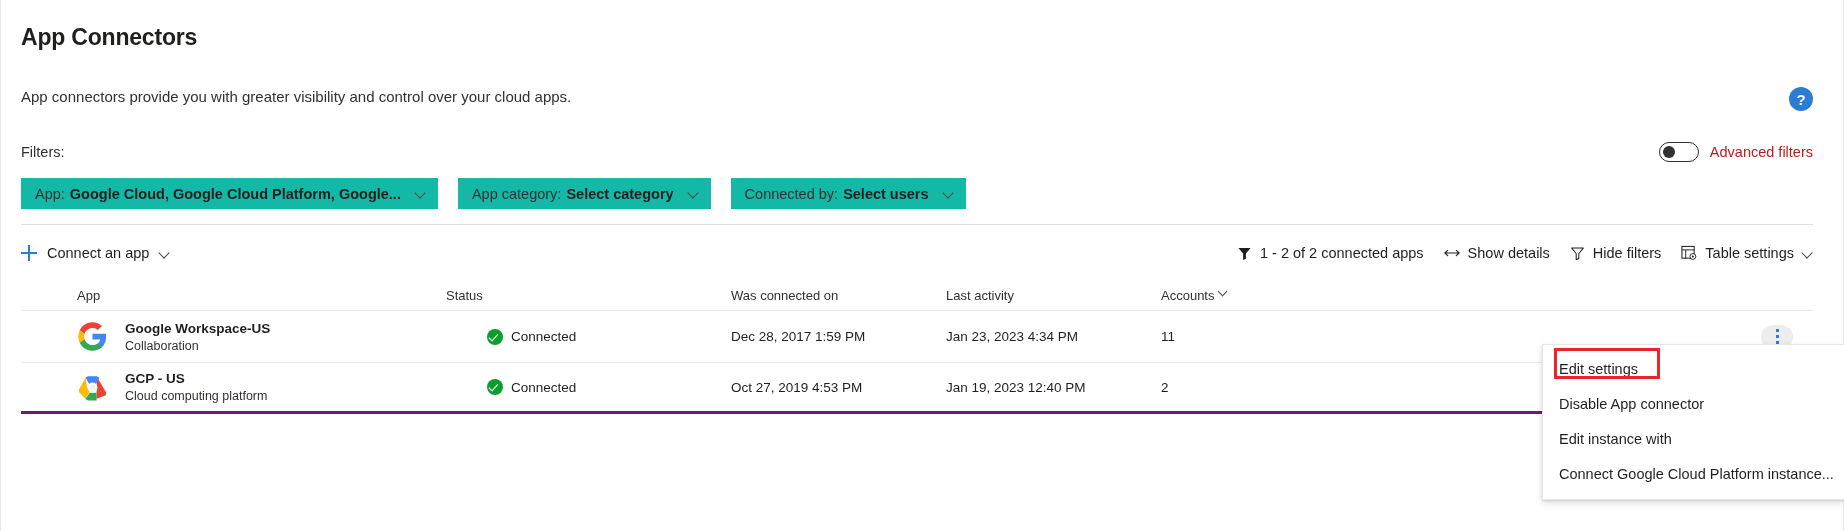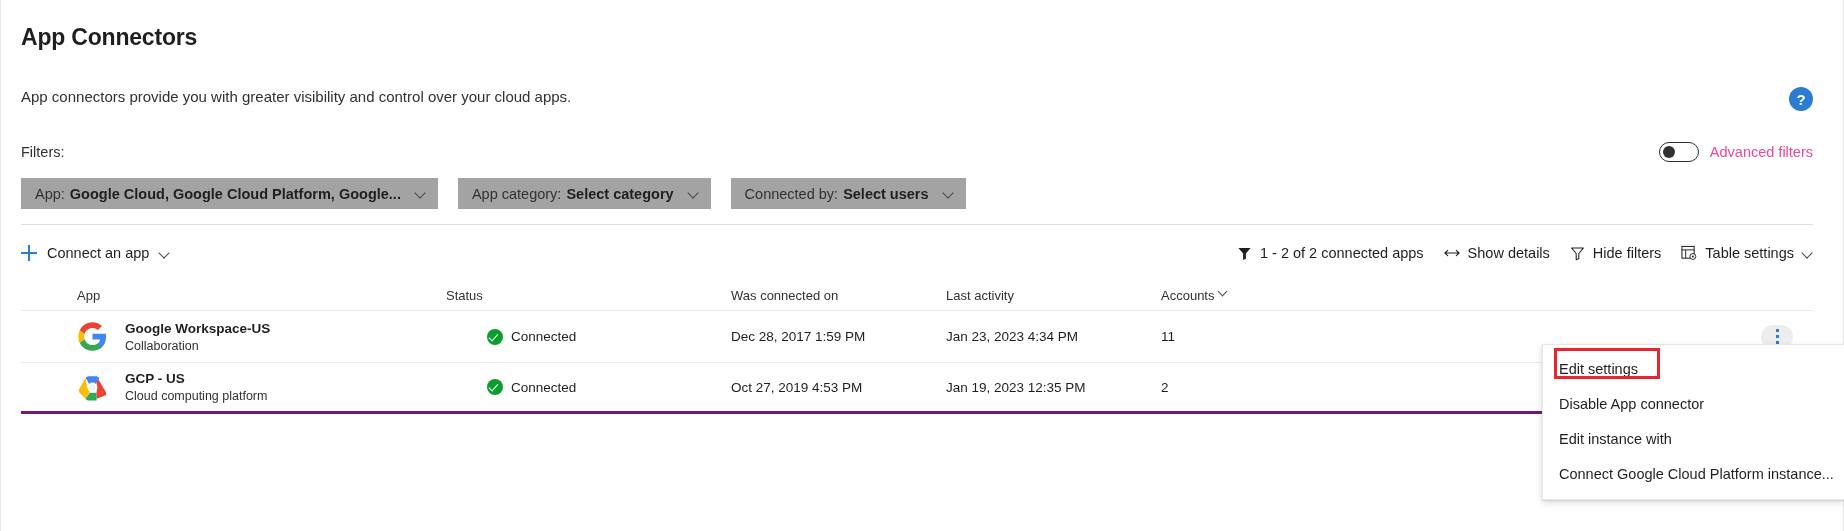--- a/index.html
+++ b/index.html
@@ -49,28 +49,28 @@
   .toggle {
     width: 40px; height: 20px; border-radius: 10px;
     border: 1px solid #323130; background: #ffffff;
     position: relative; cursor: pointer; flex: none;
   }
   .toggle .knob {
     position: absolute; left: 3px; top: 3px;
     width: 12px; height: 12px; border-radius: 50%;
     background: #323130;
   }
-  .adv-filters-label { font-size: 14.5px; color: #ec4899; white-space: nowrap; text-align: right; }
+  .adv-filters-label { font-size: 14.5px; color: #b91c1c; white-space: nowrap; text-align: right; }
 
   .filter-row {
     position: absolute; left: 20px; top: 178px;
     display: flex; gap: 20px; align-items: center;
   }
   .filter-pill {
-    height: 31px; background: #a3a3a3;
+    height: 31px; background: #14b8a6;
     display: flex; align-items: center;
     padding: 0 12px 0 14px; gap: 14px;
     font-size: 14.5px; color: #323130;
     cursor: pointer; white-space: nowrap;
   }
   .filter-pill .pv { font-weight: 700; color: #201f1e; }
   .chev {
     width: 11px; height: 11px; position: relative; flex: none;
     display: inline-block;
   }
@@ -340,21 +340,21 @@
           </div>
         </div>
       </div>
       <div class="c-status">
         <div class="status-cell">
           <span class="check-badge"></span>
           <span>Connected</span>
         </div>
       </div>
       <div class="c-conn">Oct 27, 2019 4:53 PM</div>
-      <div class="c-last">Jan 19, 2023 12:35 PM</div>
+      <div class="c-last">Jan 19, 2023 12:40 PM</div>
       <div class="c-acct">2</div>
       <div class="c-more"></div>
     </div>
   </div>
 
   <div class="ctx-menu">
     <div class="ctx-item">Edit settings</div>
     <div class="ctx-item">Disable App connector</div>
     <div class="ctx-item">Edit instance with</div>
     <div class="ctx-item">Connect Google Cloud Platform instance...</div>

